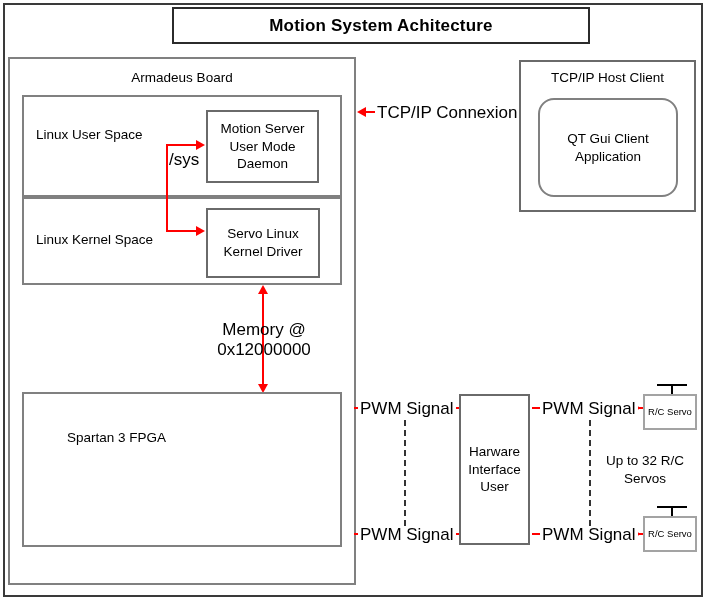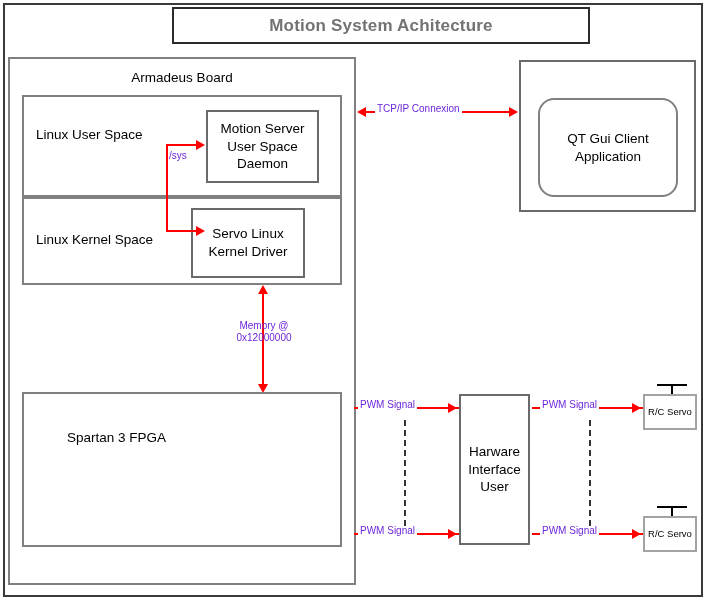--- a/index.html
+++ b/index.html
@@ -33,21 +33,21 @@
     width: 418px; height: 37px;
     border: 2px solid #2b2b2b;
     background: #ffffff;
     display: flex;
     align-items: center;
     justify-content: center;
   }
   #title-box .title-text {
     font-size: 17px;
     font-weight: bold;
-    color: #737373;
+    color: #000000;
     letter-spacing: 0.2px;
   }
 
   
   .box {
     border: 2px solid #808080;
     background: #ffffff;
   }
   .box-dark {
     border: 2px solid #6a6a6a;
@@ -92,21 +92,21 @@
   }
   #linux-kernel-space {
     left: 22px; top: 197px;
     width: 320px; height: 88px;
   }
   #motion-server-box {
     left: 206px; top: 110px;
     width: 113px; height: 73px;
   }
   #servo-driver-box {
-    left: 191px; top: 208px;
+    left: 206px; top: 208px;
     width: 114px; height: 70px;
   }
   #spartan-box {
     left: 22px; top: 392px;
     width: 320px; height: 155px;
   }
   #fpga-firmware-box {
     left: 206px; top: 405px;
     width: 115px; height: 137px;
   }
@@ -159,22 +159,22 @@
   .red-line-h {
     background: #ff0000;
     height: 2px;
   }
   .red-line-v {
     background: #ff0000;
     width: 2px;
   }
   .red-text {
     position: absolute;
-    color: #6d28d9;
-    font-size: 10px;
+    color: #000000;
+    font-size: 17px;
     white-space: nowrap;
     line-height: 1.2;
   }
   .red-arrow-right {
     width: 0; height: 0;
     border-top: 5px solid transparent;
     border-bottom: 5px solid transparent;
     border-left: 9px solid #ff0000;
   }
   .red-arrow-left {
@@ -223,21 +223,21 @@
     <span class="title-text">Motion System Achitecture</span>
   </div>
 
   <div id="armadeus-board" class="abs box"></div>
   <div id="armadeus-title" class="abs">Armadeus Board</div>
 
   <div id="linux-user-space" class="abs box"></div>
   <div class="abs box-label" style="left:36px; top:107px;">Linux User Space</div>
 
   <div id="motion-server-box" class="abs box-dark">
-    <div class="box-center-text">Motion Server User Space Daemon</div>
+    <div class="box-center-text">Motion Server User Mode Daemon</div>
   </div>
 
   <div id="linux-kernel-space" class="abs box"></div>
   <div class="abs box-label" style="left:36px; top:212px;">Linux Kernel Space</div>
 
   <div id="servo-driver-box" class="abs box-dark">
     <div class="box-center-text">Servo Linux Kernel Driver</div>
   </div>
 
   <div class="abs red-line-v" style="left:166px; top:144px; height:88px;"></div>
@@ -250,20 +250,21 @@
   <div class="abs red-line-v" style="left:262px; top:292px; height:94px;"></div>
   <div class="abs red-arrow-up" style="left:258px; top:285px;"></div>
   <div class="abs red-arrow-down" style="left:258px; top:384px;"></div>
   <div class="red-text" style="left:216px; top:320px; width:96px; text-align:center; white-space:normal;">Memory @ 0x12000000</div>
 
   <div id="spartan-box" class="abs box"></div>
   <div class="abs box-label" style="left:67px; top:410px;">Spartan 3 FPGA</div>
 
 
   <div id="tcp-host-box" class="abs box-dark"></div>
+  <div class="abs" style="left:519px; top:70px; width:177px; text-align:center; font-size:13.5px; color:#000;">TCP/IP Host Client</div>
   <div id="qt-gui-box" class="abs box">
     <div class="box-center-text">QT Gui Client Application</div>
   </div>
 
   <div class="abs red-line-h" style="left:366px; top:111px; width:145px;"></div>
   <div class="abs red-arrow-left" style="left:357px; top:107px;"></div>
   <div class="abs red-arrow-right" style="left:509px; top:107px;"></div>
   <div class="red-text" style="left:375px; top:103px; background:#fff; padding:0 2px;">TCP/IP Connexion</div>
 
   <div class="abs red-line-h" style="left:354px; top:407px; width:105px;"></div>
@@ -303,14 +304,15 @@
   <div class="abs" id="servo-bottom">
     <div class="abs servo-horn-bar" style="left:14px; top:-10px; width:30px;"></div>
     <div class="abs servo-horn-stem" style="left:28px; top:-10px; height:10px;"></div>
     <div class="servo-box">
       <div class="servo-text">
         <span>R/C Servo</span>
       </div>
     </div>
   </div>
 
+  <div id="up-to-32-label" class="abs">Up to 32 R/C Servos</div>
 
 </div>
 
 </body></html>

